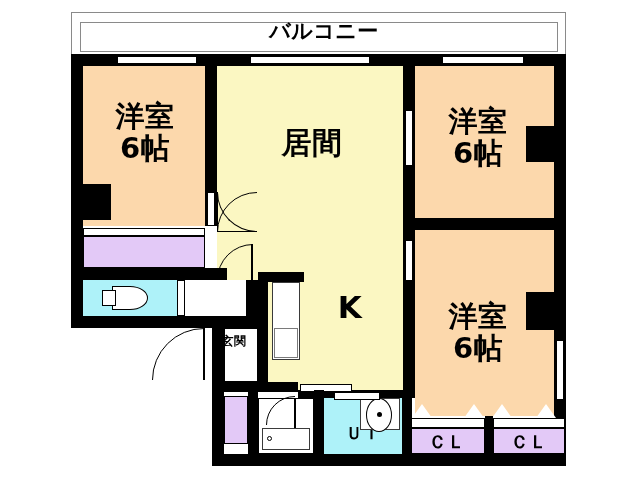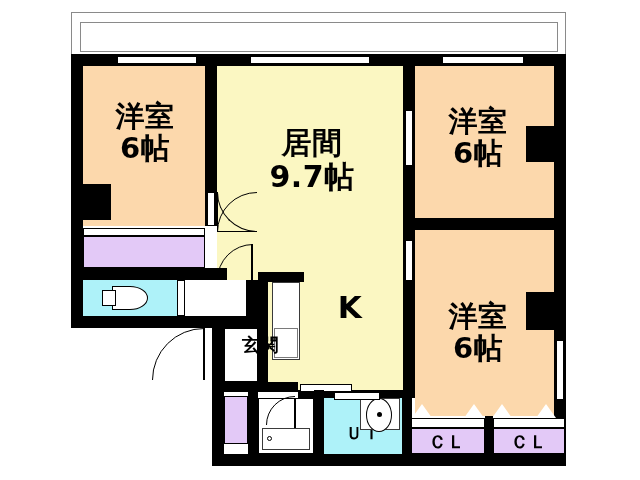--- a/index.html
+++ b/index.html
@@ -47,20 +47,21 @@
     user-select: none;
   }
 </style>
 </head>
 <body>
 
 <div id="plan">
 
   <div class="abs grayline" style="left:71px; top:12px; width:495px; height:44px; border-width:1.5px;"></div>
   <div class="abs grayline" style="left:80px; top:22px; width:478px; height:30px; border-width:1.5px;"></div>
+  <div class="lbl jp" style="left:244px; top:20px; width:160px; font-size:21px;">バルコニー</div>
 
   <div class="abs wall" style="left:71px; top:54px; width:495px; height:12px;"></div>
 
   <div class="abs wall" style="left:71px; top:54px; width:12px; height:274px;"></div>
 
   <div class="abs wall" style="left:554px; top:54px; width:12px; height:412px;"></div>
 
   <div class="abs wall" style="left:246px; top:454px; width:320px; height:12px;"></div>
 
   <div class="abs wall" style="left:71px; top:316px; width:165px; height:12px;"></div>
@@ -88,21 +89,21 @@
 
   <div class="abs" style="left:112px; top:286px; width:36px; height:24px; background:#ffffff; border:1.5px solid #000; border-radius:0 50% 50% 0/0 50% 50% 0;"></div>
   <div class="abs" style="left:102px; top:290px; width:14px; height:16px; background:#ffffff; border:1.5px solid #000;"></div>
   <div class="abs whitefill" style="left:177px; top:280px; width:8px; height:36px; border:1px solid #000;"></div>
 
   <div class="abs room" style="left:217px; top:66px; width:186px; height:214px; background:#fbf7c2;"></div>
 
   <div class="abs whitefill" style="left:250px; top:56px; width:120px; height:8px; border:1px solid #000;"></div>
 
   <div class="abs wall" style="left:403px; top:54px; width:12px; height:226px;"></div>
-  <div class="lbl jp" style="left:242px; top:126px; width:140px; font-size:30px;"><span>居間</span><br><span>9.7帖</span></div>
+  <div class="lbl jp" style="left:242px; top:126px; width:140px; font-size:30px;"><span>居間</span><br></div>
 
 
   <div class="abs" style="left:217px; top:192px; width:40px; height:40px; border-left:1.5px solid #000; border-bottom:1.5px solid #000; background:transparent;"></div>
   <div class="abs" style="left:217px; top:192px; width:40px; height:40px; border:1.5px solid #000; border-top-color:transparent; border-right-color:transparent; border-radius:0 0 0 100%; background:transparent;"></div>
   <div class="abs" style="left:217px; top:192px; width:80px; height:80px; border:1.5px solid #000; border-radius:50%; clip-path: polygon(0 0, 50% 0, 50% 50%, 0 50%); background:transparent;"></div>
 
   <div class="abs" style="left:217px; top:244px; width:72px; height:72px; border:1.5px solid #000; border-radius:50%; clip-path: polygon(0 0, 50% 0, 50% 50%, 0 50%); background:transparent;"></div>
   <div class="abs thinline" style="left:251px; top:244px; width:2px; height:36px;"></div>
 
   <div class="abs room" style="left:415px; top:66px; width:139px; height:152px; background:#fcd8ac;"></div>
@@ -149,21 +150,21 @@
 
   <div class="abs wall" style="left:258px; top:272px; width:46px; height:10px;"></div>
 
   <div class="abs wall" style="left:258px; top:272px; width:10px; height:110px;"></div>
 
   <div class="abs wall" style="left:224px; top:382px; width:74px; height:10px;"></div>
   <div class="abs wall" style="left:298px; top:390px; width:105px; height:8px;"></div>
   <div class="abs whitefill" style="left:300px; top:384px; width:52px; height:8px; border:1px solid #000;"></div>
 
   <div class="abs whitefill" style="left:224px; top:328px; width:34px; height:54px; border:1px solid #000;"></div>
-  <div class="lbl jp" style="left:242px; top:334px; width:26px; font-size:18px; line-height:1.25;">玄関</div>
+  <div class="lbl jp" style="left:221px; top:334px; width:26px; font-size:12px; line-height:1.25;">玄関</div>
 
   <div class="abs" style="left:224px; top:396px; width:24px; height:48px; background:#e3c9f7; border:1px solid #000;"></div>
 
   <div class="abs whitefill" style="left:83px; top:328px; width:129px; height:52px;"></div>
 
   <div class="abs" style="left:152px; top:328px; width:104px; height:104px; border:1.5px solid #000; border-radius:50%; clip-path: polygon(0 0, 50% 0, 50% 50%, 0 50%); background:transparent;"></div>
   <div class="abs thinline" style="left:203px; top:328px; width:2px; height:52px;"></div>
 
   <div class="abs" style="left:324px; top:398px; width:78px; height:56px; background:#aef2f9;"></div>
   <div class="lbl jp" style="left:324px; top:424px; width:78px; font-size:17px;">ＵＴ</div>

